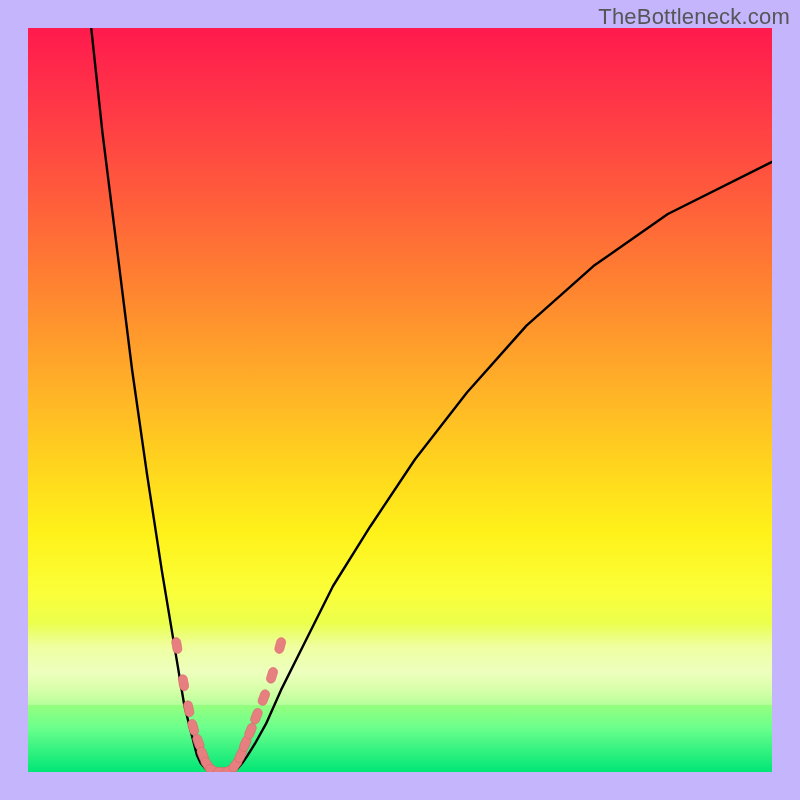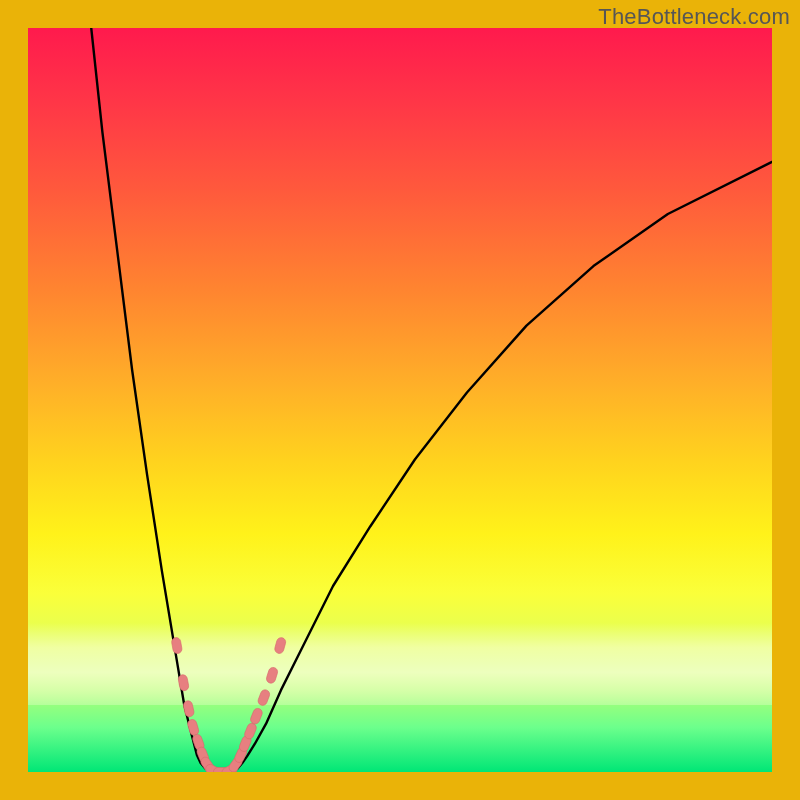--- a/index.html
+++ b/index.html
@@ -8,21 +8,21 @@
   width: 800px;
   height: 800px;
   overflow: hidden;
   background: #000;
   font-family: Arial, Helvetica, sans-serif;
 }
 .frame {
   position: relative;
   width: 800px;
   height: 800px;
-  background: #eab308;
+  background: #c4b5fd;
 }
 .plot-area {
   position: absolute;
   left: 28px;
   top: 28px;
   width: 744px;
   height: 744px;
   
   background: linear-gradient(
     to bottom,

